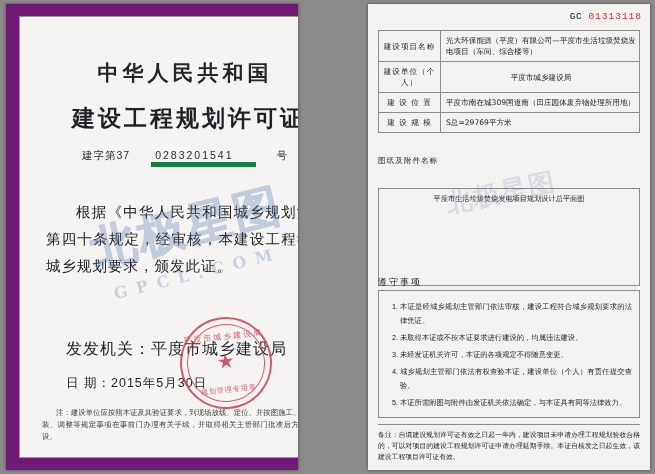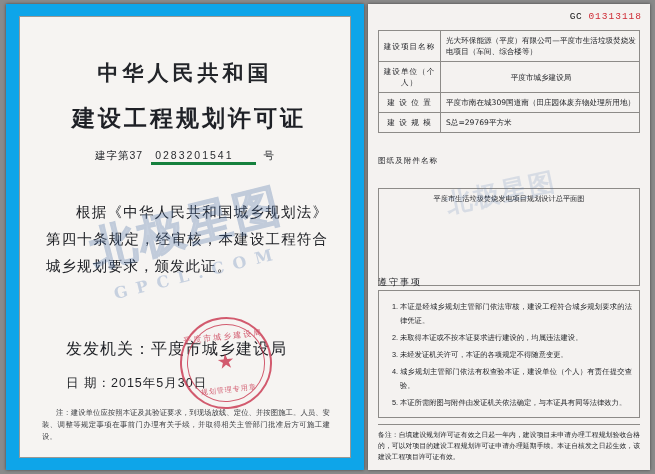--- a/index.html
+++ b/index.html
@@ -12,22 +12,22 @@
     position: relative;
     width: 655px; height: 474px;
     background: #8a8a8a;
     overflow: hidden;
   }
 
   
   #left-sheet {
     position: absolute;
     left: 6px; top: 4px;
-    width: 358px; height: 466px;
-    background: #0ea5e9;
+    width: 292px; height: 466px;
+    background: #701a75;
     box-shadow: 0 0 3px rgba(0,0,0,.5);
     overflow: hidden;
   }
   #left-inner {
     position: absolute;
     left: 13px; top: 12px;
     width: 332px; height: 442px;
     border: 1px solid #9a9894;
     background: #f6f4f2;
   }
@@ -45,23 +45,23 @@
     font-size: 23px; letter-spacing: 3px;
     color: #1e2026; font-weight: bold;
   }
   .lbl-numline {
     position: absolute; left: 0; right: 0; top: 132px;
     text-align: center;
     font-size: 10.5px; color: #2a2c30;
     letter-spacing: 1px;
   }
   .lbl-numline .num {
-    border-bottom: 3px solid #15803d;
+    border-bottom: 5px solid #15803d;
     padding: 0 22px 1px 4px;
-    margin: 0 8px;
+    margin: 0 21px;
     letter-spacing: 2px;
   }
   .lbl-body {
     position: absolute; left: 26px; right: 22px; top: 182px;
     font-family: "DejaVu Serif", serif;
     font-size: 14.5px; line-height: 27px;
     color: #202227; text-align: justify;
     letter-spacing: 1px;
   }
   .lbl-body .indent { display: block; text-indent: 30px; }

